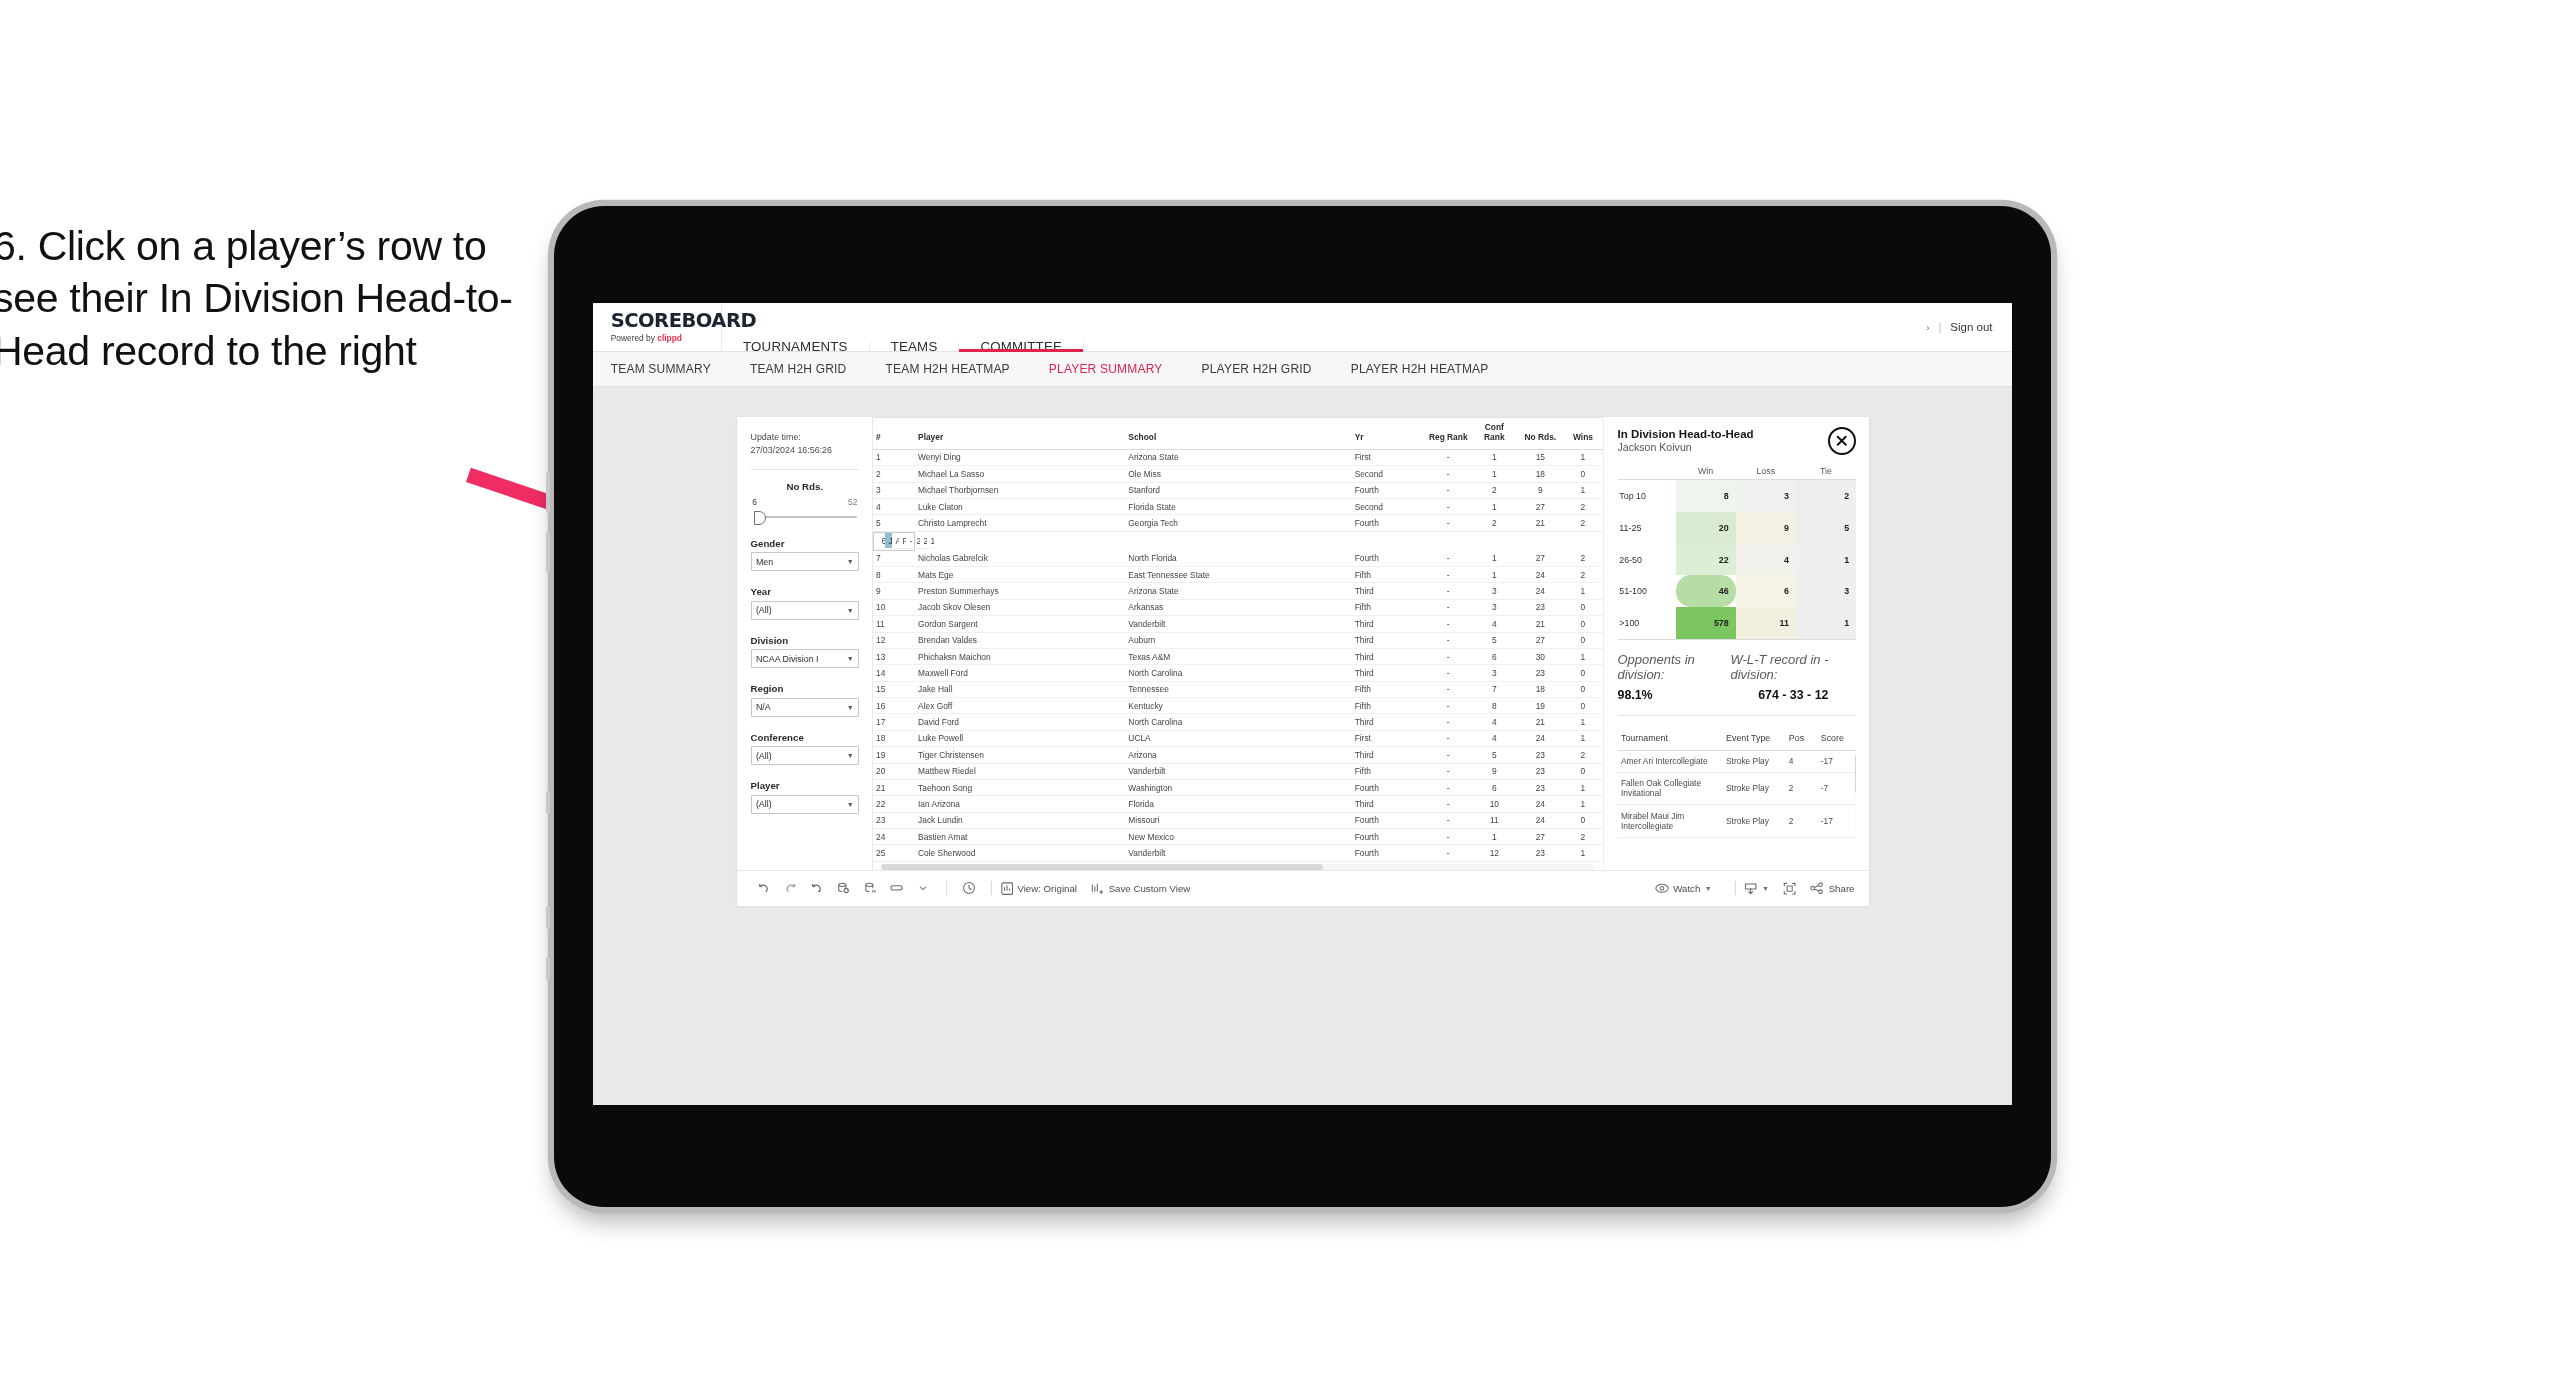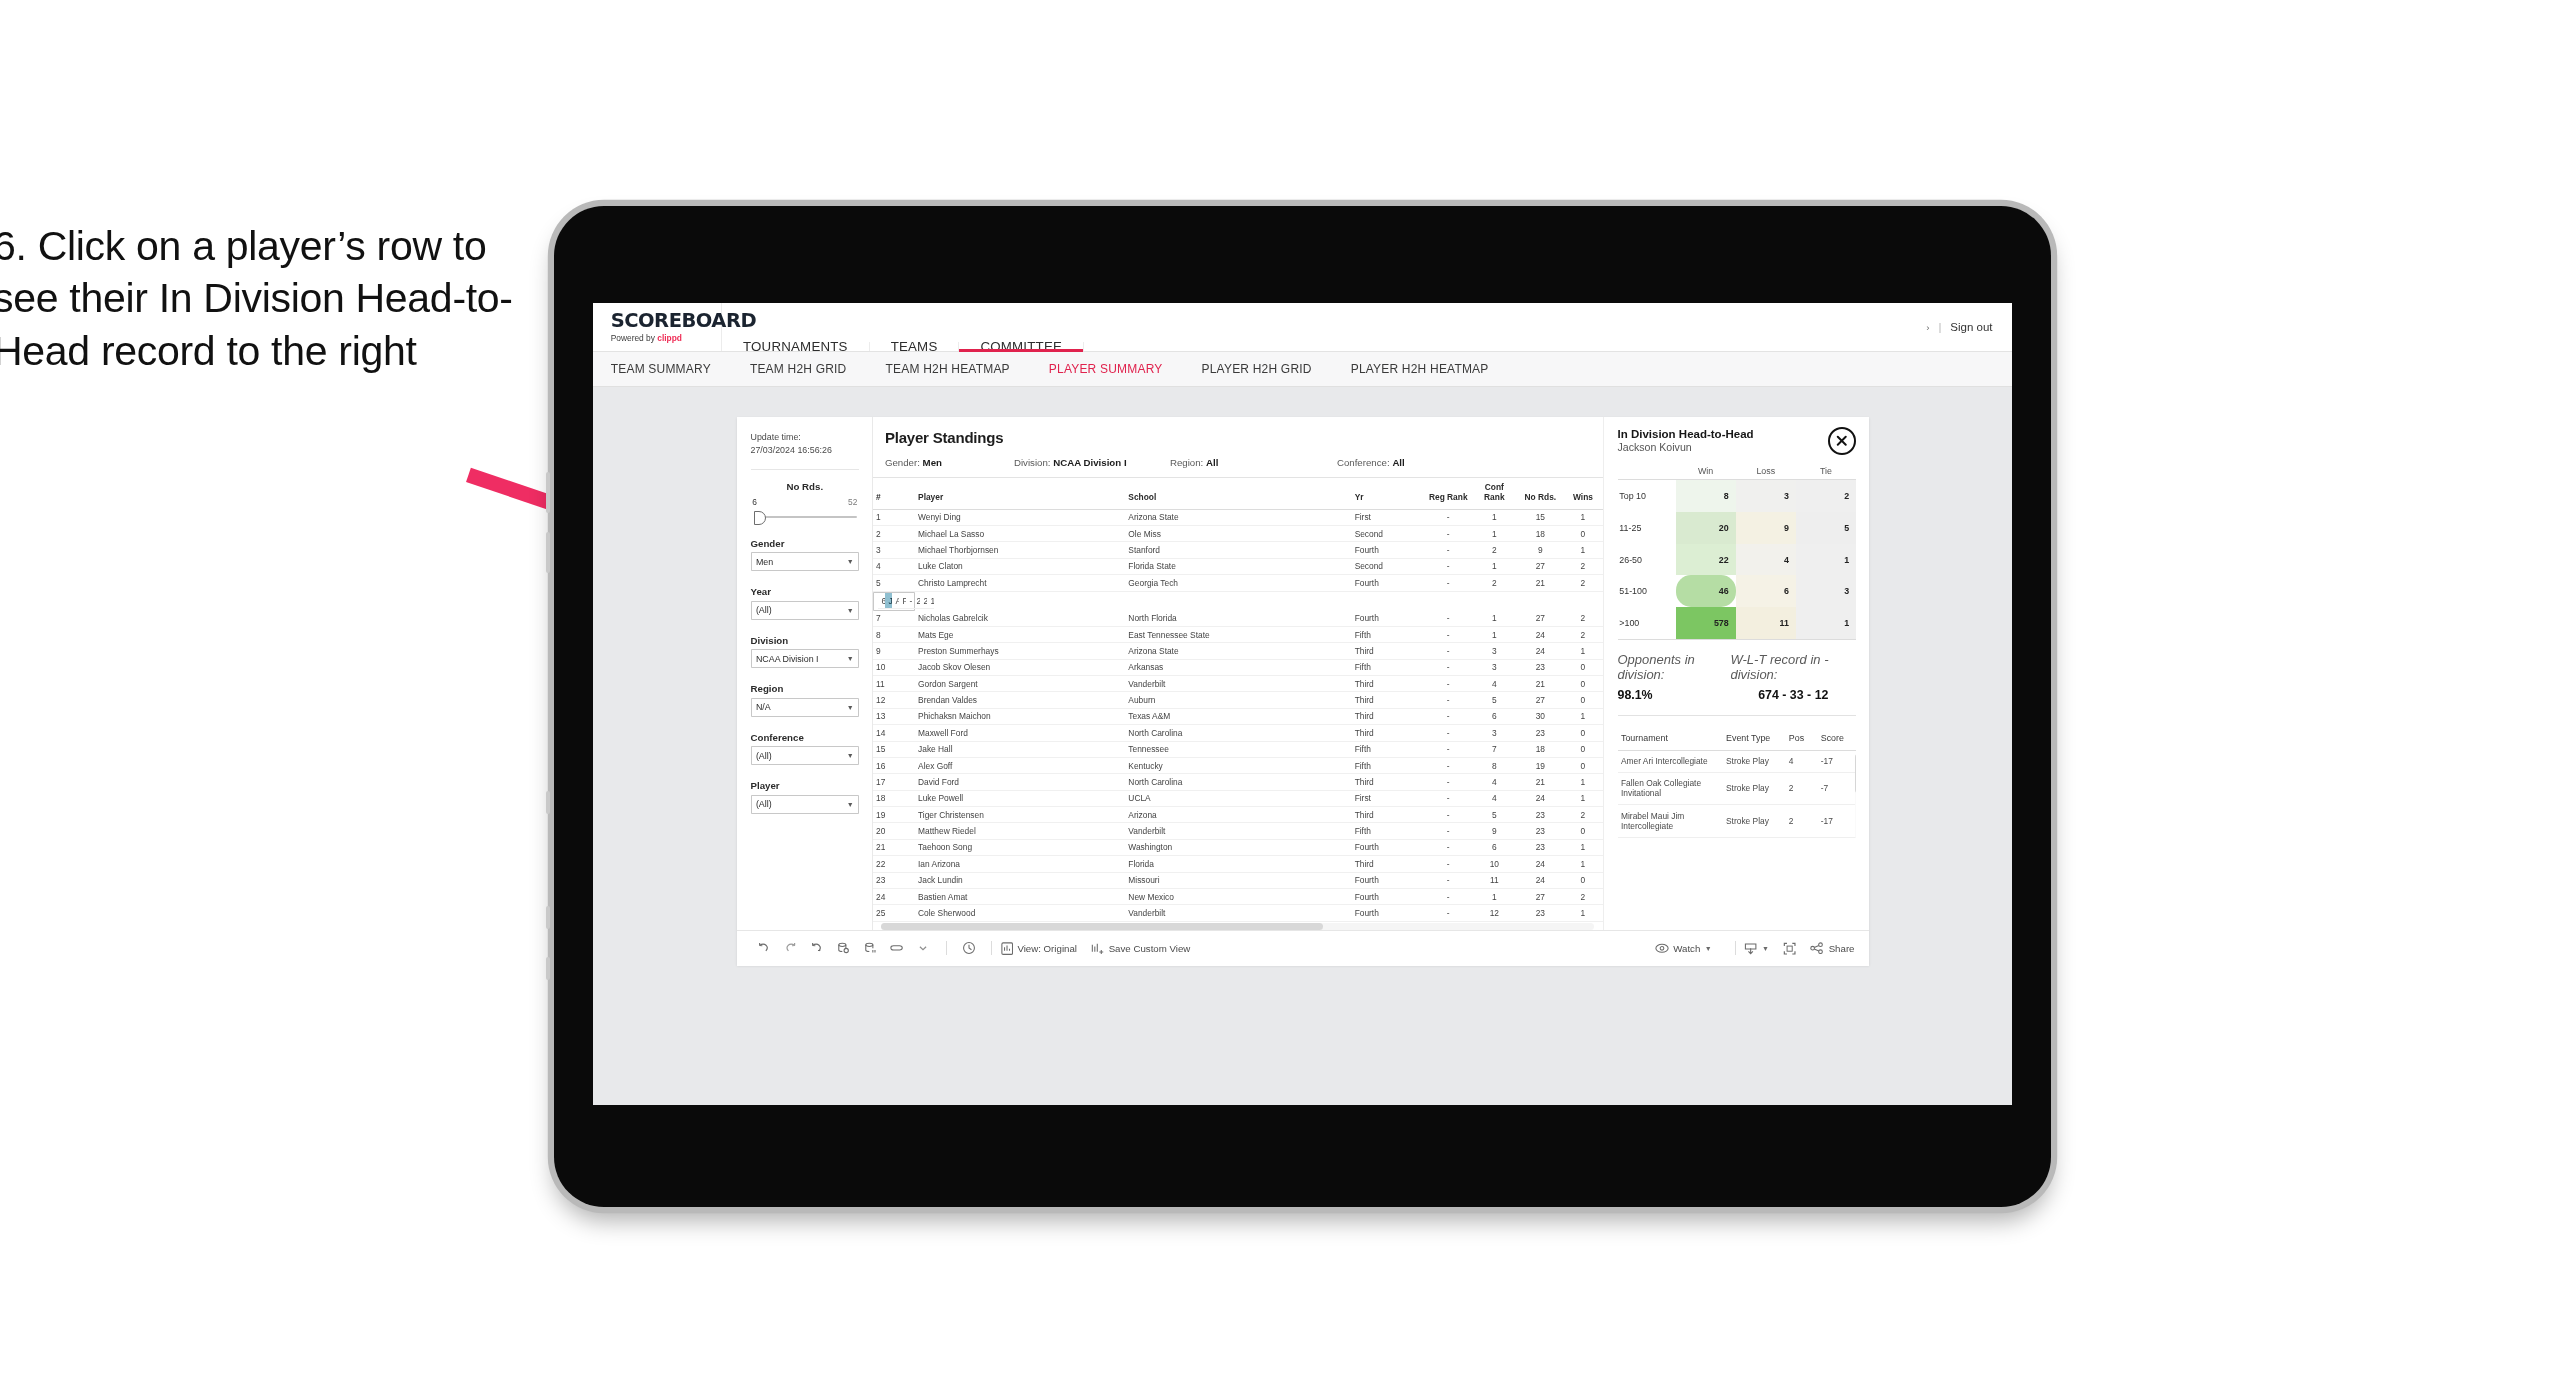--- a/index.html
+++ b/index.html
@@ -253,29 +253,20 @@
             <div class="fgrp">
               <div class="f-title">Player</div>
               <div class="sel">
                 <span>(All)</span>
                 <span class="cv">▼</span>
               </div>
             </div>
           </div>
 
           <div class="tbl-wrap">
-            <div class="ps-head">
-              <div class="ps-title">Player Standings</div>
-              <div class="ps-meta">
-                <div class="m1"><span>Gender:</span> <b>Men</b></div>
-                <div class="m2"><span>Division:</span> <b>NCAA Division I</b></div>
-                <div class="m3"><span>Region:</span> <b>All</b></div>
-                <div><span>Conference:</span> <b>All</b></div>
-              </div>
-            </div>
 
             <div class="tbl-scroll">
               <table class="pt">
                 <colgroup>
                   <col class="c-idx">
                     <col class="c-pl">
                     <col class="c-sc">
                     <col class="c-yr">
                   <col class="c-rr">
                     <col class="c-cr">

